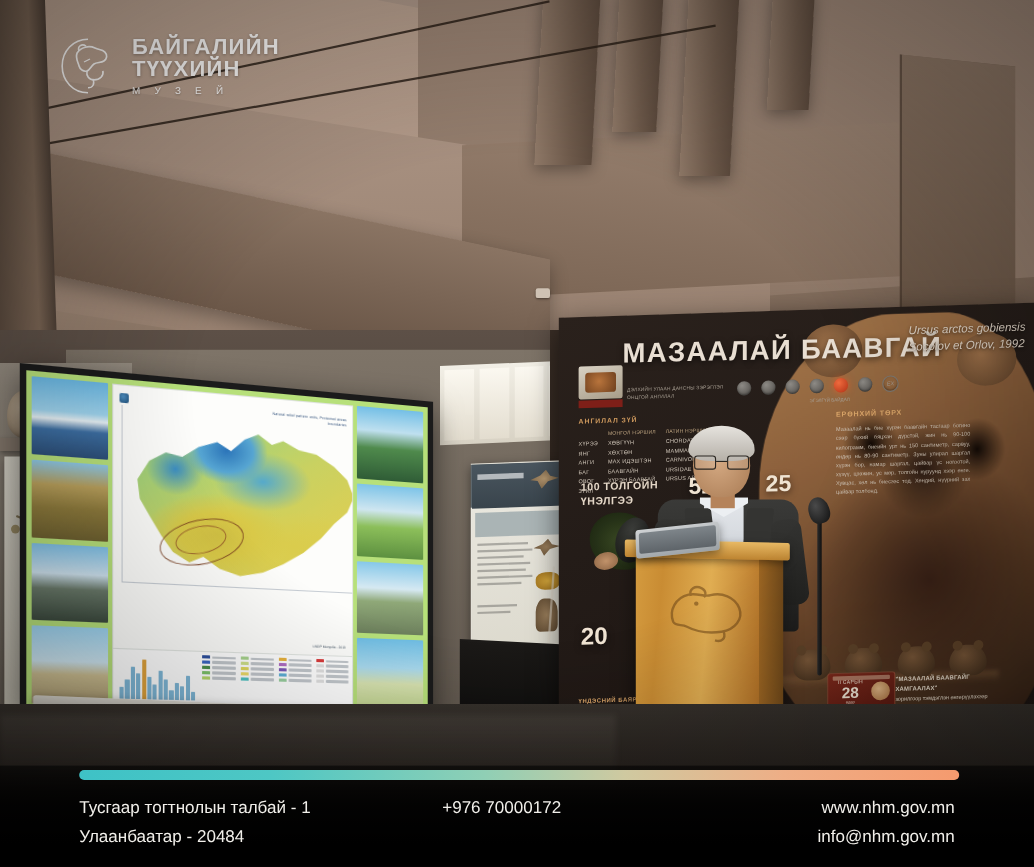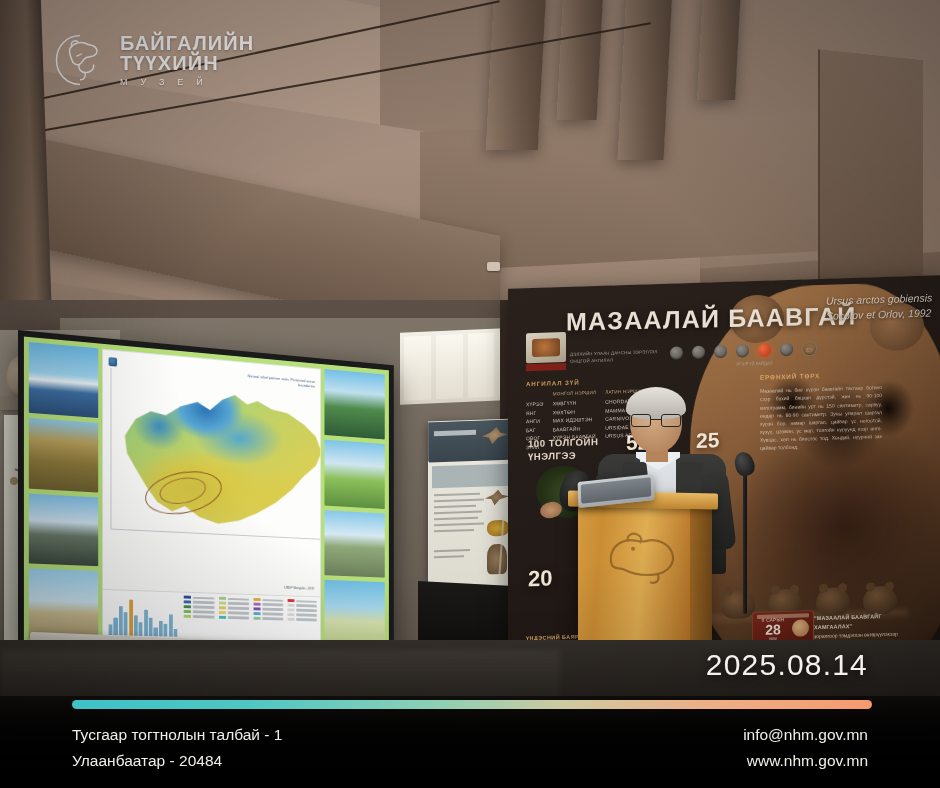--- a/index.html
+++ b/index.html
@@ -750,32 +750,32 @@
     </span>
     <span class="logo-txt">
       <div class="logo-l1">БАЙГАЛИЙН</div>
       <div class="logo-l2">ТҮҮХИЙН</div>
       <div class="logo-l3">М У З Е Й</div>
     </span>
   </div>
 
   <div class="vignette"></div>
 
-  <div class="datestamp">2025.08.14</div>
 
   <div class="footer">
     <div class="fshade"></div>
     <div class="fbar"></div>
     <div class="fcols">
       <div class="fc1">
         <div>Тусгаар тогтнолын талбай - 1</div>
         <div>Улаанбаатар - 20484</div>
       </div>
       <div class="fc2">
+        <div>+976 70000172</div>
       </div>
       <div class="fc3">
+        <div>www.nhm.gov.mn</div>
         <div>info@nhm.gov.mn</div>
-        <div>www.nhm.gov.mn</div>
       </div>
     </div>
   </div>
 
 </div>
 
 </body></html>

